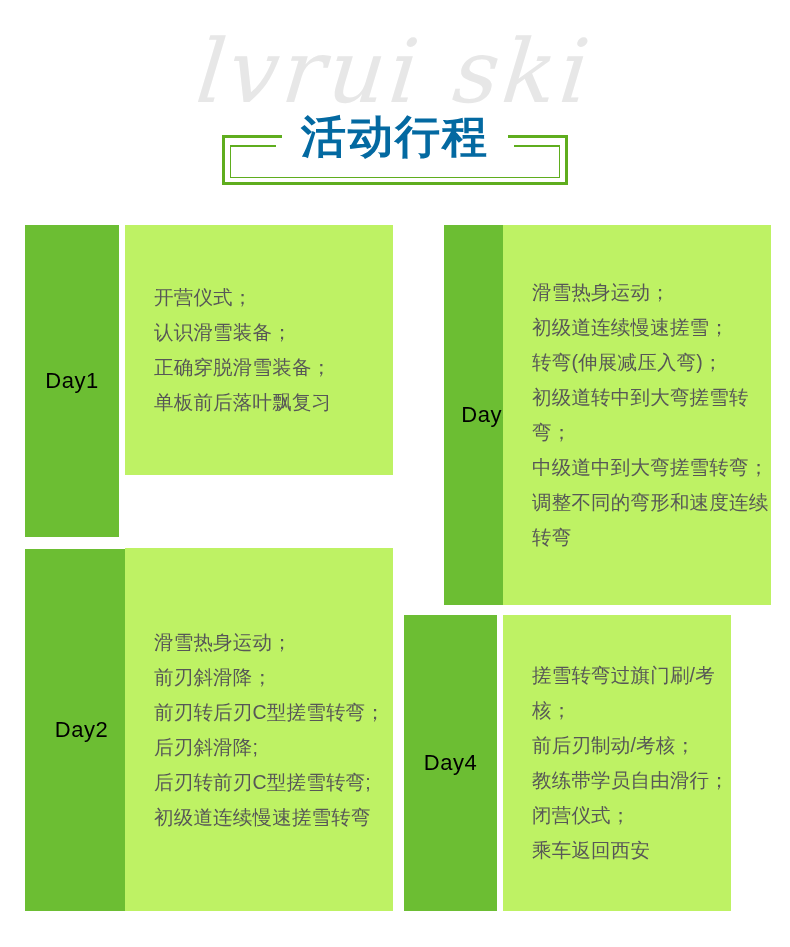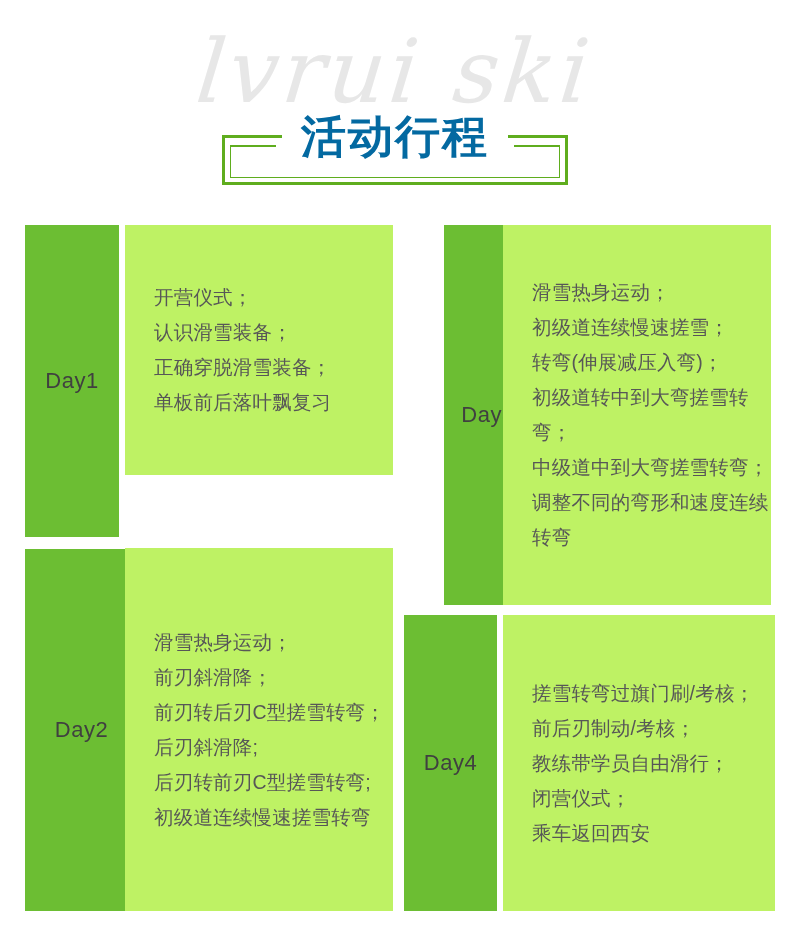--- a/index.html
+++ b/index.html
@@ -130,21 +130,21 @@
     height: 947px;
   }
   .day-card {
     position: absolute;
   }
   .day-tab {
     position: absolute;
     left: 0;
     top: 0;
     background: #6cbe33;
-    color: #404040;
+    color: #000000;
     font-size: 22px;
     font-weight: 400;
     letter-spacing: 0.5px;
     display: flex;
     align-items: center;
     justify-content: center;
     box-sizing: border-box;
   }
   .day-body {
     position: absolute;
@@ -170,21 +170,21 @@
   
   #card-day2 .day-tab  { left: 25px;  top: 549px; width: 113px;  height: 362px; }
   #card-day2 .day-body { left: 125px; top: 548px; width: 268px; height: 363px; padding-left: 29px; }
 
   
   #card-day3 .day-tab  { left: 404px; top: 225px; width: 88px;  height: 380px; margin-left: 40px; }
   #card-day3 .day-body { left: 503px; top: 225px; width: 268px; height: 380px; padding-left: 29px; }
 
   
   #card-day4 .day-tab  { left: 404px; top: 615px; width: 93px;  height: 296px; }
-  #card-day4 .day-body { left: 503px; top: 615px; width: 272px; height: 296px; padding-left: 29px; }
+  #card-day4 .day-body { left: 503px; top: 615px; width: 228px; height: 296px; padding-left: 29px; }
 </style>
 </head>
 <body>
 
 <div id="page">
 
   <div id="header">
 
     <div id="watermark">lvrui ski</div>
 

